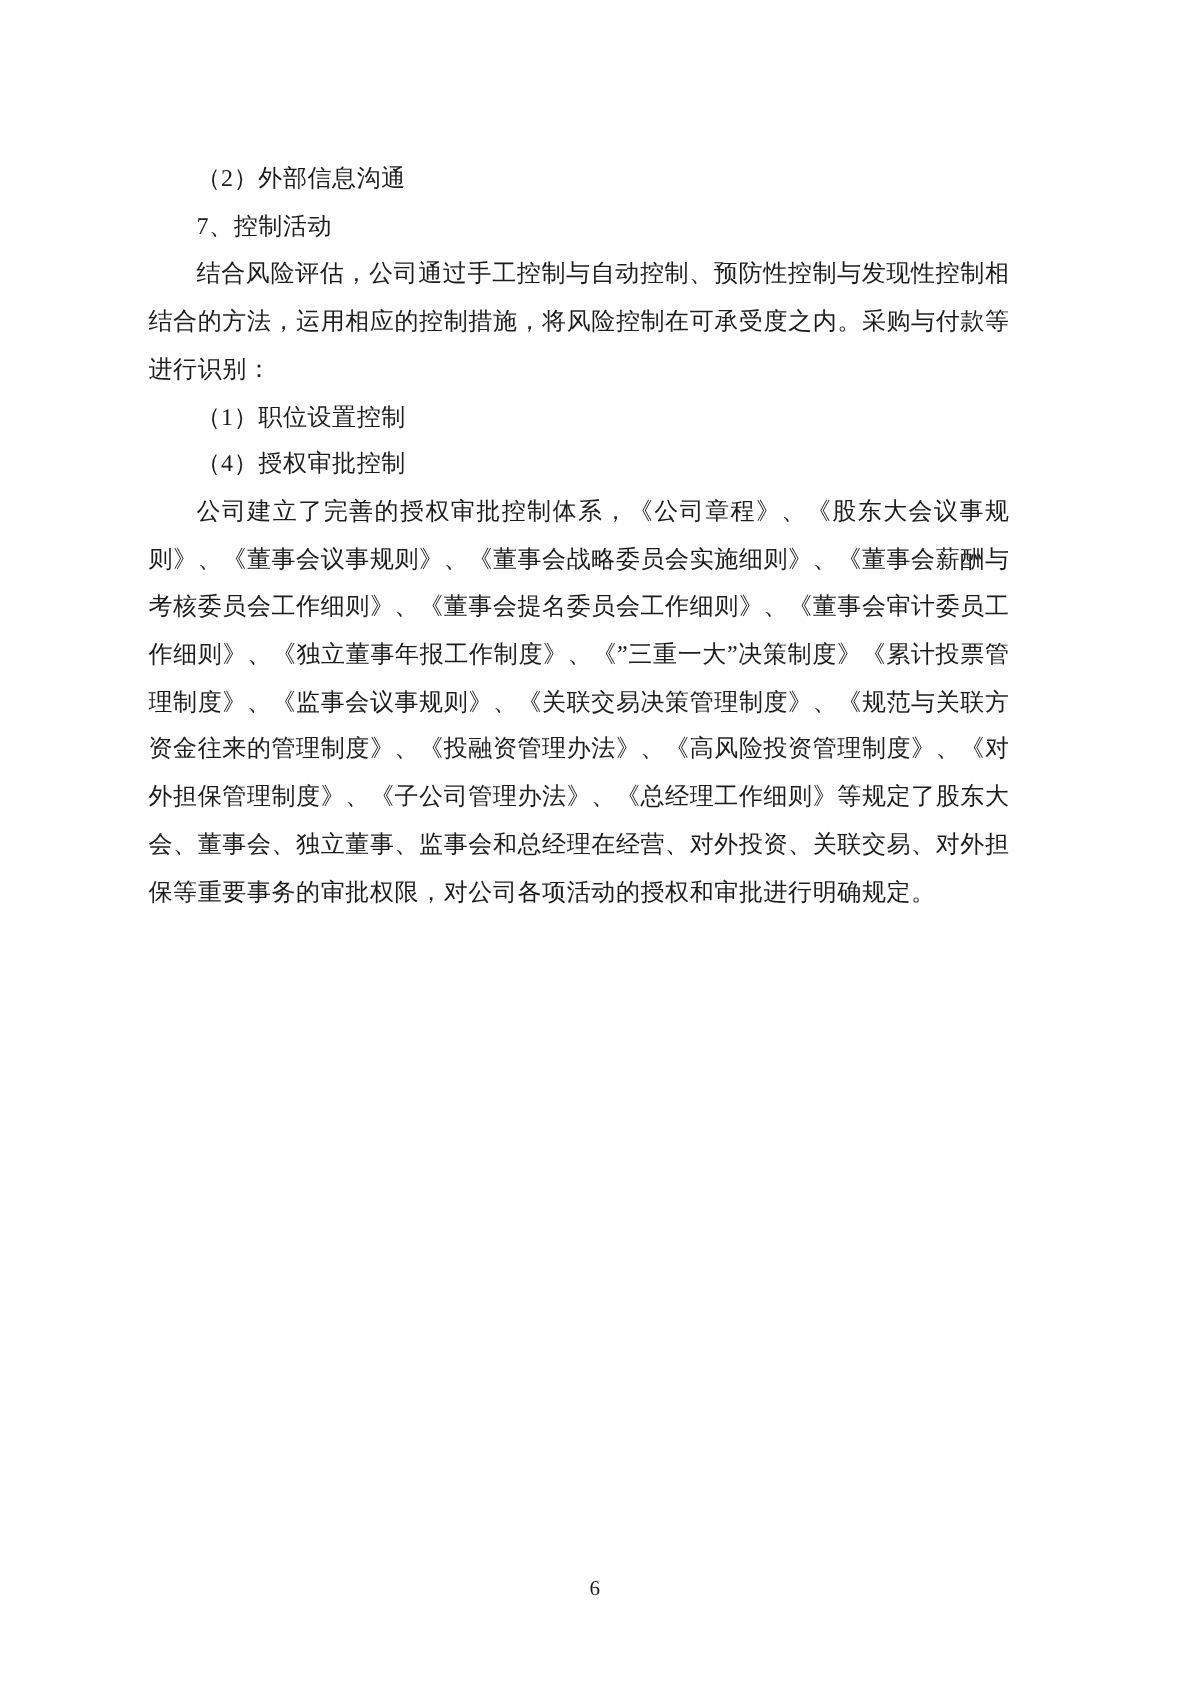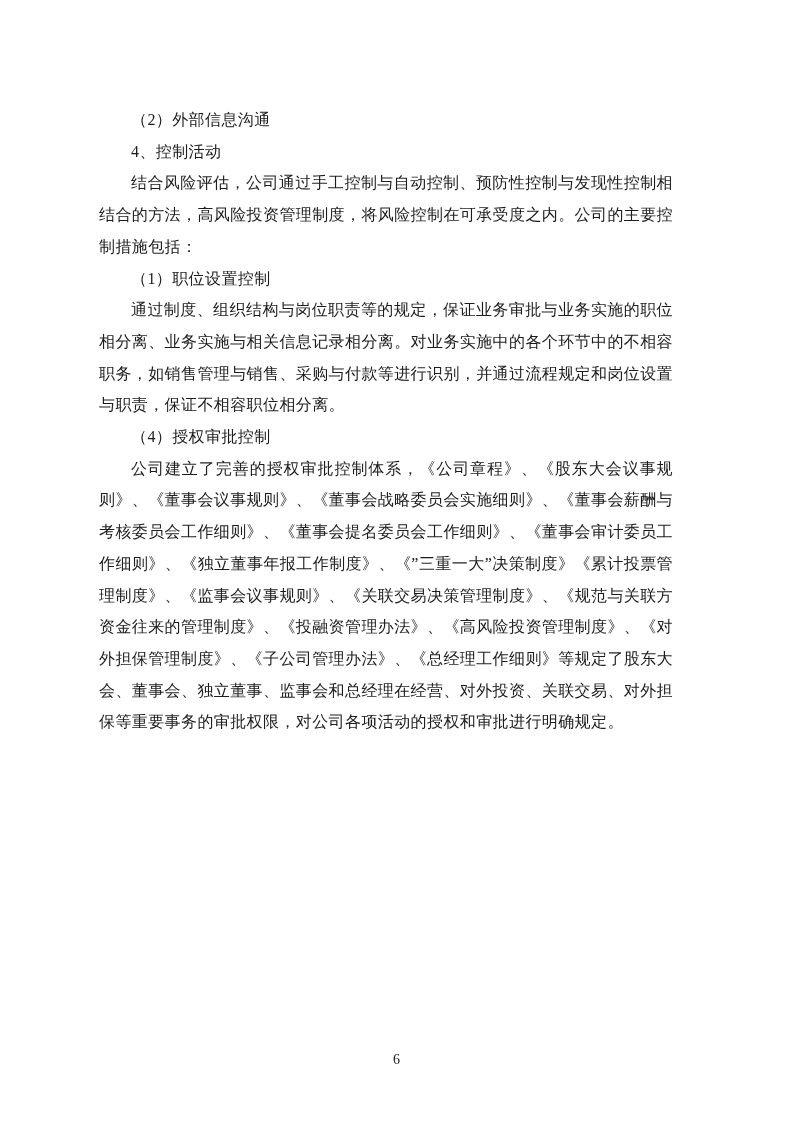--- a/index.html
+++ b/index.html
@@ -48,22 +48,21 @@
     letter-spacing: 0;
     color: #1c1c1c;
   }
 </style>
 </head>
 <body>
 
 <div class="page">
   <div class="content">
     <p class="heading">（2）外部信息沟通</p>
-    <p class="heading">4、控制活动</p>
-    <p class="paragraph">结合风险评估，公司通过手工控制与自动控制、预防性控制与发现性控制相结合的方法，高风险投资管理制度，将风险控制在可承受度之内。公司的主要控制措施包括：</p>
+    <p class="heading">7、控制活动</p>
+    <p class="paragraph">结合风险评估，公司通过手工控制与自动控制、预防性控制与发现性控制相结合的方法，运用相应的控制措施，将风险控制在可承受度之内。采购与付款等进行识别：</p>
     <p class="heading">（1）职位设置控制</p>
-    <p class="paragraph">通过制度、组织结构与岗位职责等的规定，保证业务审批与业务实施的职位相分离、业务实施与相关信息记录相分离。对业务实施中的各个环节中的不相容职务，如销售管理与销售、采购与付款等进行识别，并通过流程规定和岗位设置与职责，保证不相容职位相分离。</p>
     <p class="heading">（4）授权审批控制</p>
     <p class="paragraph">公司建立了完善的授权审批控制体系，《公司章程》、《股东大会议事规则》、《董事会议事规则》、《董事会战略委员会实施细则》、《董事会薪酬与考核委员会工作细则》、《董事会提名委员会工作细则》、《董事会审计委员工作细则》、《独立董事年报工作制度》、《”三重一大”决策制度》《累计投票管理制度》、《监事会议事规则》、《关联交易决策管理制度》、《规范与关联方资金往来的管理制度》、《投融资管理办法》、《高风险投资管理制度》、《对外担保管理制度》、《子公司管理办法》、《总经理工作细则》等规定了股东大会、董事会、独立董事、监事会和总经理在经营、对外投资、关联交易、对外担保等重要事务的审批权限，对公司各项活动的授权和审批进行明确规定。</p>
   </div>
 
   <div class="footer">6</div>
 </div>
 
 </body></html>

